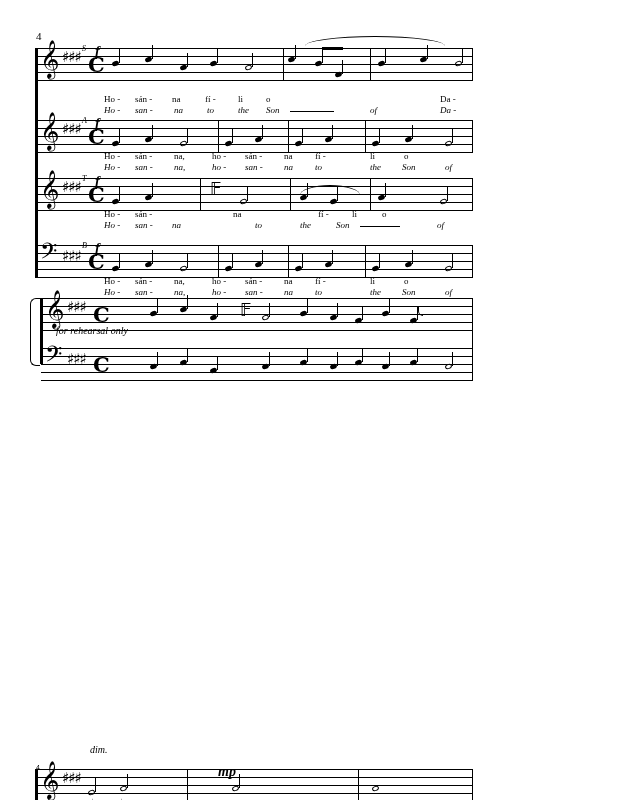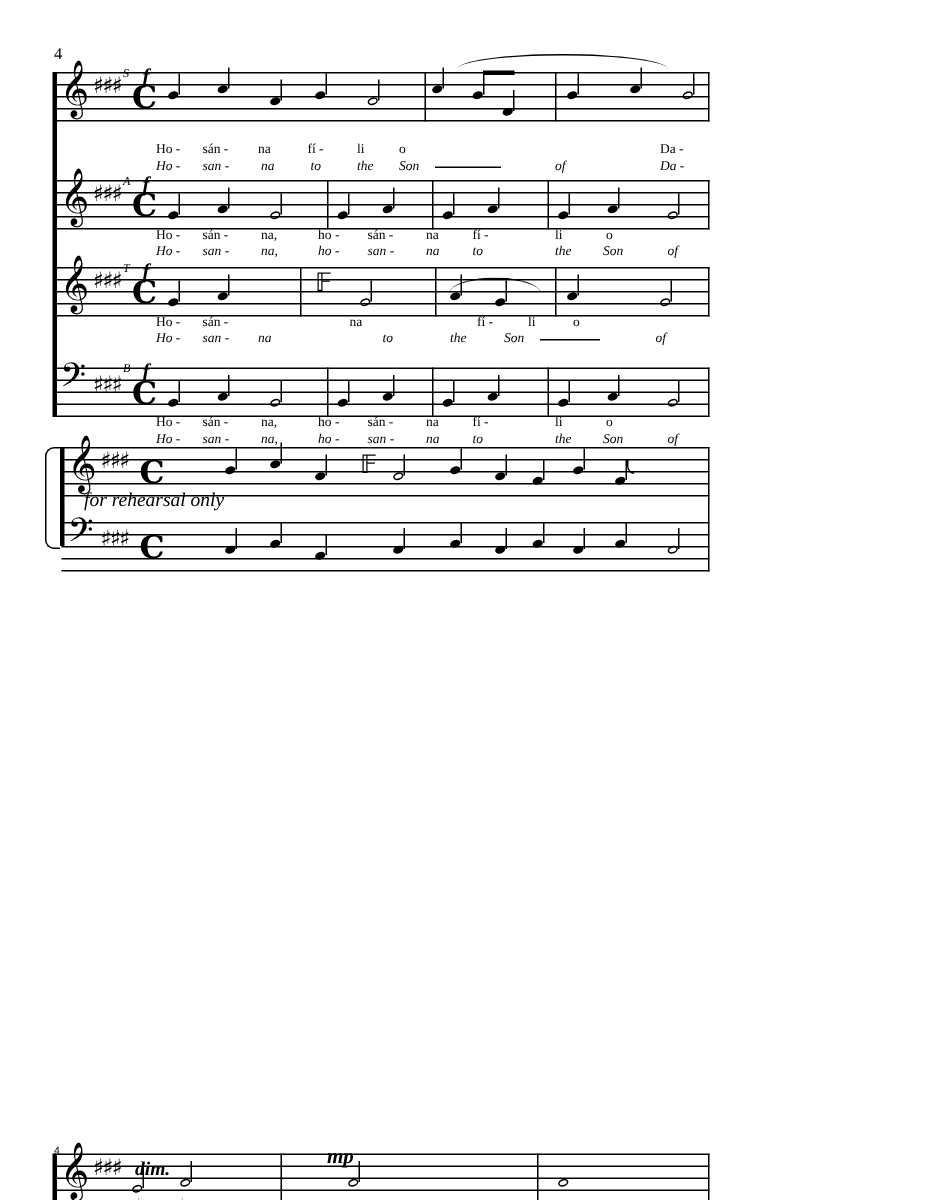--- a/index.html
+++ b/index.html
@@ -101,21 +101,21 @@
   }
   .dynamic {
     position: absolute;
     font-size: 14px;
     font-style: italic;
     font-weight: bold;
     font-family: "Liberation Serif", serif;
   }
   .expr {
     position: absolute;
-    font-size: 13px;
+    font-size: 10px;
     font-style: italic;
     font-family: "Liberation Serif", serif;
   }
   .measure-num {
     position: absolute;
     font-size: 7px;
     font-family: "Liberation Sans", sans-serif;
   }
 
   
@@ -497,21 +497,21 @@
     <div class="thickline" style="left:35px; top:389px; height:222px;"></div>
 
     <div class="staff" style="left:36px; top:389px; width:437px;">
       <div class="ln"></div>
         <div class="ln"></div>
         <div class="ln"></div>
         <div class="ln"></div>
     </div>
     <div class="clef" style="left:40px; top:383px;">𝄞</div>
     <div class="keysig" style="left:62px; top:391px;">♯♯♯</div>
-    <div class="expr" style="left:90px; top:391px;font-weight:bold;">dim.</div>
+    <div class="expr" style="left:90px; top:364px;">dim.</div>
     <div class="dynamic" style="left:218px; top:384px;">mp</div>
 
     <div class="note open" style="left:88px; top:410px;"></div>
     <div class="stem" style="left:95px; top:398px; height:14px;"></div>
     <div class="note open" style="left:120px; top:406px;"></div>
     <div class="stem" style="left:127px; top:394px; height:14px;"></div>
     <div class="tie" style="left:92px; top:418px; width:30px;"></div>
     <div class="note open" style="left:232px; top:406px;"></div>
     <div class="stem" style="left:239px; top:394px; height:14px;"></div>
     <div class="note open" style="left:372px; top:406px;"></div>

